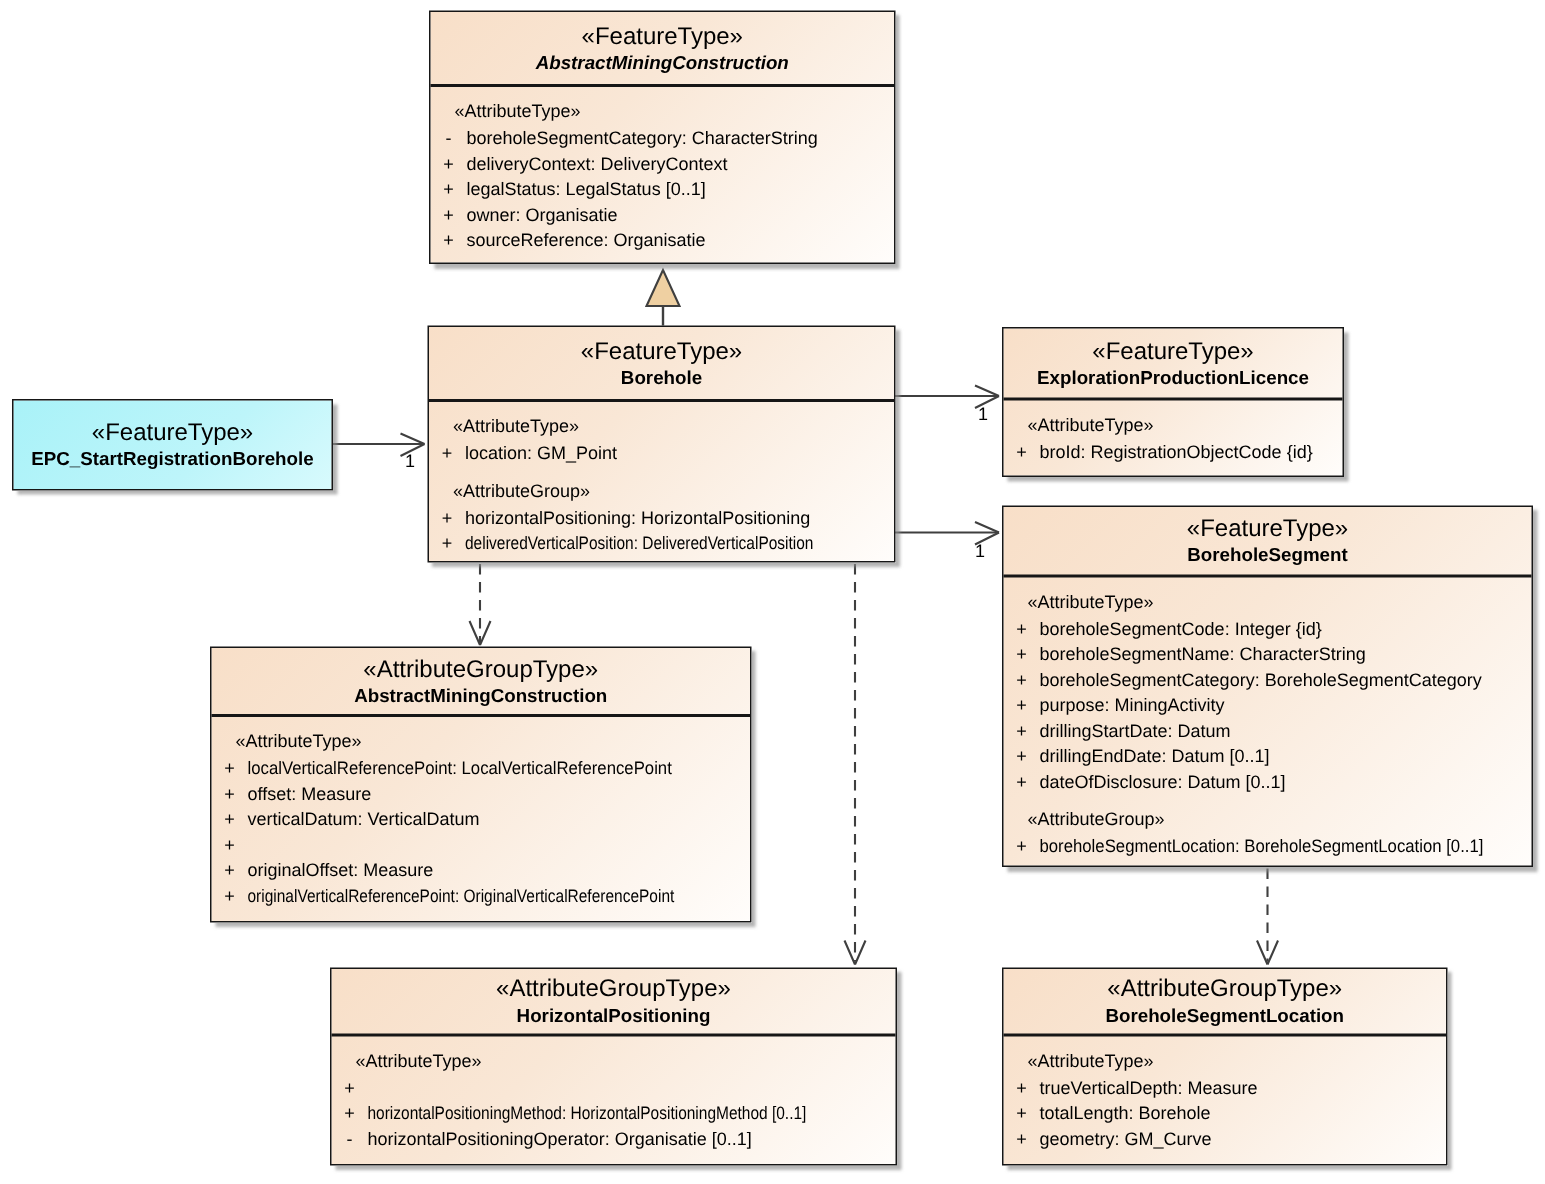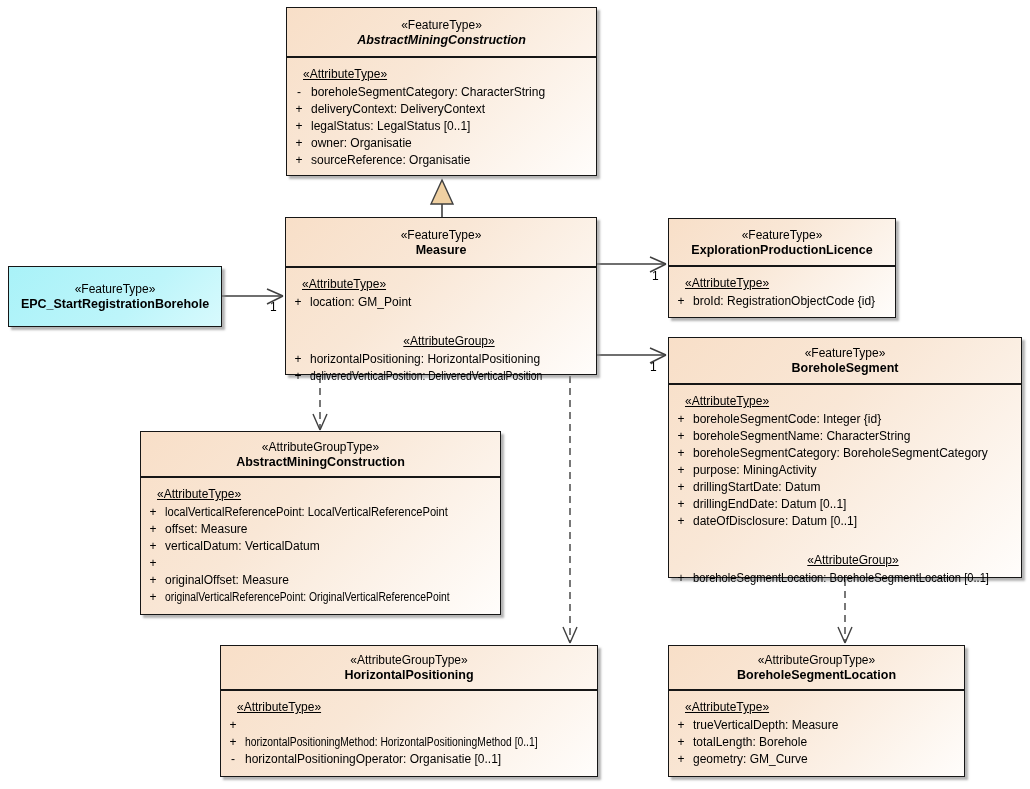--- a/index.html
+++ b/index.html
@@ -11,26 +11,26 @@
     position:absolute; box-sizing:border-box;
     border:1.5px solid #161616;
     background:linear-gradient(135deg,#f8dfc8 0%,#f9e7d6 40%,#fffdfb 100%);
     box-shadow:3px 3px 2px rgba(140,140,140,.65);
   }
   .uml-head {
     box-sizing:border-box; border-bottom:2px solid #161616;
     display:flex; flex-direction:column; justify-content:center; align-items:center;
     gap:1px; text-align:center;
   }
-  .stereo { font-size:12px; }
+  .stereo { font-size:16px; }
   .cls-name { font-size:12.5px; font-weight:bold; }
   .abstract .cls-name { font-style:italic;text-align:center; }
   .body { padding-top:6px; }
-  .sec-head { font-size:12px; margin:2px 0 2px 16px; line-height:16px;text-decoration:underline; }
-  .group-gap { margin-top:22px;text-align:center; }
+  .sec-head { font-size:12px; margin:2px 0 2px 16px; line-height:16px; }
+  .group-gap { margin-top:8px; }
   .row { display:flex; font-size:12px; line-height:17px; }
   .row .vis { flex:0 0 24px; text-align:center; }
   .row .txt { white-space:nowrap; }
   .sq  { transform:scaleX(.86); transform-origin:left center; display:inline-block; }
   .sq93{ transform:scaleX(.93); transform-origin:left center; display:inline-block; }
 
   #box-amc      { left:286px; top:7px;   width:311px; height:169px; }
   #box-amc .uml-head { height:50px; }
   #box-borehole { left:285px; top:217px; width:312px; height:158px; }
   #box-borehole .uml-head { height:50px; }
@@ -129,21 +129,21 @@
       <div class="row">
         <span class="vis">+</span>
         <span class="txt">sourceReference: Organisatie</span>
       </div>
     </div>
   </div>
 
   <div class="uml-box" id="box-borehole">
     <div class="uml-head">
       <div class="stereo">«FeatureType»</div>
-      <div class="cls-name">Measure</div>
+      <div class="cls-name">Borehole</div>
     </div>
     <div class="body">
       <div class="sec-head">«AttributeType»</div>
       <div class="row">
         <span class="vis">+</span>
         <span class="txt">location: GM_Point</span>
       </div>
       <div class="sec-head group-gap">«AttributeGroup»</div>
       <div class="row">
         <span class="vis">+</span>

